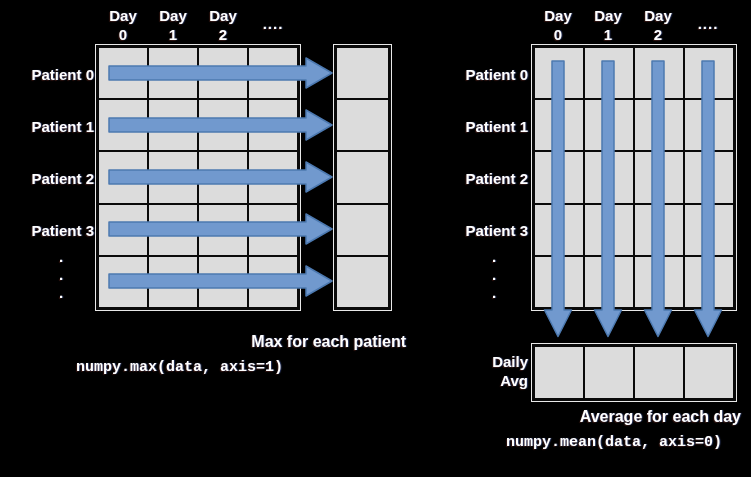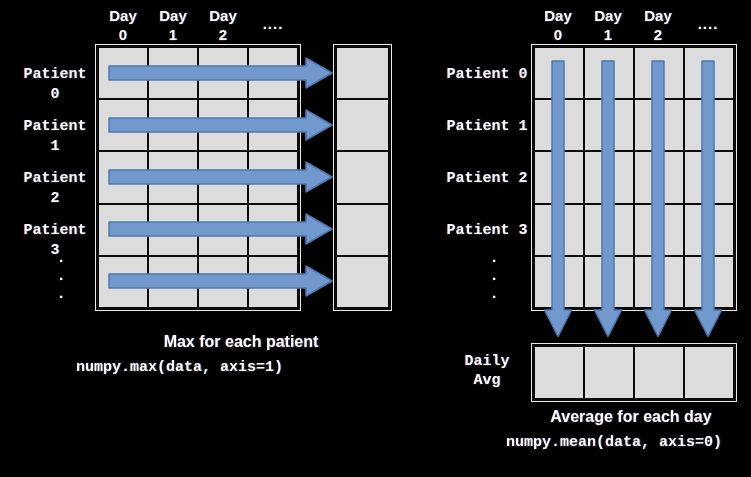--- a/index.html
+++ b/index.html
@@ -10,23 +10,23 @@
     margin-left:16px;
   }
   .layer{position:absolute;inset:0;}
   .lbl{
     position:absolute;color:var(--text,#fff);font-weight:bold;font-size:15px;
     text-shadow:1px 0 1px rgba(90,120,210,.45),-1px 1px 1px rgba(190,80,60,.25);
   }
   .day-header{top:6px;width:50px;text-align:center;line-height:19px;}
   .header-ellipsis{top:14px;width:50px;text-align:center;line-height:19px;letter-spacing:1px;}
   .result-header{top:6px;width:76px;text-align:center;line-height:19px;}
-  .row-label{height:20px;line-height:20px;text-align:center;font-family:Liberation Mono, monospace;}
+  .row-label{height:20px;line-height:20px;text-align:right;}
   .dots{line-height:18px;text-align:center;white-space:pre-line;}
-  .caption{font-size:16px;text-align:center;height:20px;line-height:20px;}
+  .caption{font-size:16px;text-align:right;height:20px;line-height:20px;}
   .code{
     font-family:"Liberation Mono",monospace;font-weight:bold;font-size:15px;
     text-align:left;height:20px;line-height:20px;
   }
   .grid{
     position:absolute;display:grid;gap:2px;padding:3px;box-sizing:border-box;
     background:var(--grid-line,#000);
     outline:1px solid var(--grid-highlight,rgba(255,255,255,.7));
   }
   .cell{background:var(--cell-fill,#dcdcdc);}

